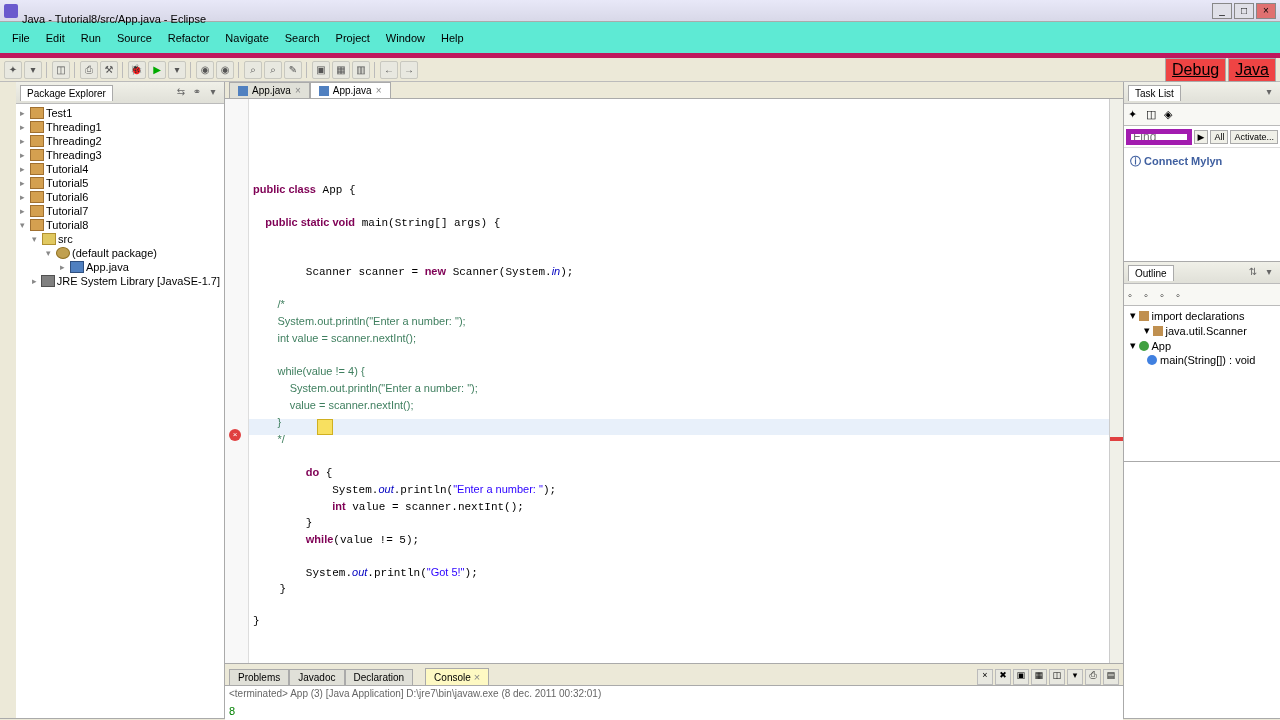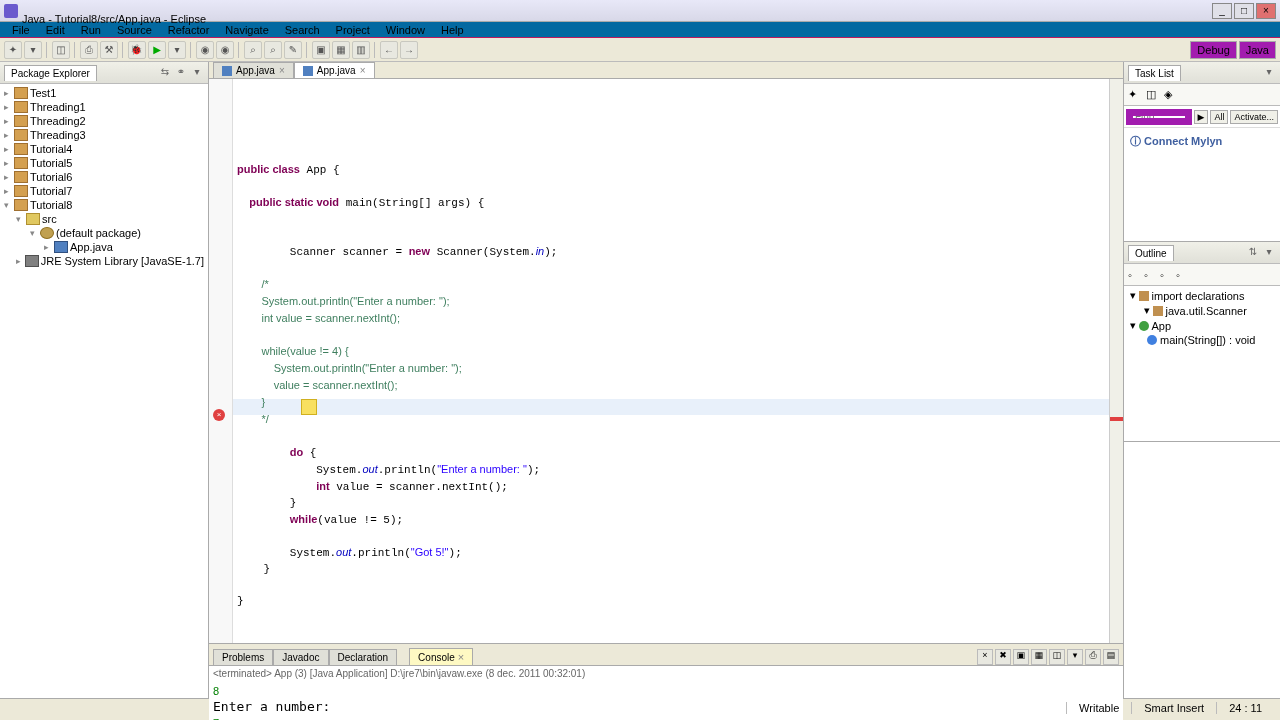--- a/index.html
+++ b/index.html
@@ -3,28 +3,28 @@
 <meta charset="utf-8">
 <style>
 * { margin:0; padding:0; box-sizing:border-box; font-family:"Segoe UI",Tahoma,sans-serif; font-size:11px; }
 body { background:#ece9d8; width:1280px; height:720px; overflow:hidden; position:relative; }
 .title-bar { height:22px; background:linear-gradient(#e8e8f8,#d8d8e8); display:flex; align-items:center; padding:0 4px; border-bottom:1px solid #aaa; }
 .title-bar .icon { width:14px; height:14px; background:#6a5acd; border-radius:2px; margin-right:4px; }
 .title-bar .title { flex:1; font-size:11px;margin-top:16px; }
 .title-bar .winbtns { display:flex; gap:2px; }
 .title-bar .winbtns div { width:20px; height:16px; background:#e0e0e8; border:1px solid #888; text-align:center; line-height:14px; font-size:10px; cursor:pointer; }
 .title-bar .winbtns .close { background:#e07070; }
-.menu-bar { height:16px; background:#0369a1; display:flex; align-items:center; padding:0 4px; border-bottom:1px solid #be185d; }
+.menu-bar { height:36px; background:#5eead4; display:flex; align-items:center; padding:0 4px; border-bottom:5px solid #be185d; }
 .menu-bar span { padding:2px 8px; cursor:pointer; }
 .toolbar { height:24px; background:#ece9d8; display:flex; align-items:center; padding:0 4px; gap:2px; border-bottom:1px solid #bbb; }
 .toolbar .tbtn { width:18px; height:18px; background:#e8e8e0; border:1px solid #c8c8c0; border-radius:2px; cursor:pointer; display:flex; align-items:center; justify-content:center; font-size:10px; color:#555; }
 .toolbar .sep { width:2px; height:16px; border-left:1px solid #bbb; margin:0 2px; }
 .toolbar .spacer { flex:1; }
-.toolbar .persp { padding:2px 6px; border:1px solid #aaa; background:#a21caf; cursor:pointer; font-size:11px; }
-.row { display:flex; height:calc(100% - 22px - 20px - 24px - 18px); }
+.toolbar .persp { padding:2px 6px; border:1px solid #aaa; background:#ef4444; cursor:pointer; font-size:16px;text-decoration:underline; }
+.row { display:flex; height:calc(100% - 22px - 20px - 24px - 18px);padding-left:16px; }
 .left-panel { width:209px; background:#fff; border-right:1px solid #aaa; display:flex; flex-direction:column; }
 .panel-head { height:22px; background:linear-gradient(#f0f0e8,#e0e0d8); border-bottom:1px solid #bbb; display:flex; align-items:center; padding:0 4px; gap:4px; }
 .panel-head .tab { background:#fff; padding:2px 6px; border:1px solid #aaa; border-bottom:none; font-size:10px; cursor:pointer; }
 .panel-head .icons { margin-left:auto; display:flex; gap:2px; }
 .panel-head .icons div { width:14px; height:14px; cursor:pointer; font-size:10px; color:#666; text-align:center; }
 .tree { flex:1; overflow:auto; padding:2px; font-size:11px; }
 .tree .row-item { display:flex; align-items:center; padding:1px 2px; cursor:pointer; white-space:nowrap; }
 .tree .ind1 { padding-left:14px; }
 .tree .ind2 { padding-left:28px; }
 .tree .ind3 { padding-left:42px; }
@@ -50,21 +50,21 @@
 .code .str { color:#2a00ff; }
 .code .cm { color:#3f7f5f; }
 .code .hl-line { position:absolute; left:0; right:0; height:16px; background:#e8f0fa; z-index:0; }
 .code .hl-box { position:absolute; background:#f8e060; border:1px solid #d0b020; width:16px; height:16px; z-index:1; }
 .code pre { position:relative; z-index:2; font-family:inherit;margin-top:16px; }
 .ov-ruler { width:14px; background:#f0f0e8; border-left:1px solid #ccc; position:relative; }
 .ov-ruler .mark { width:100%; height:4px; background:#e04040; position:absolute; }
 .right-area { width:157px; display:flex; flex-direction:column; border-left:1px solid #aaa; }
 .tasklist { height:180px; background:#fff; border-bottom:1px solid #aaa; display:flex; flex-direction:column; }
 .find-row { height:22px; display:flex; align-items:center; padding:2px; border-bottom:1px solid #ddd; gap:2px; }
-.find-row input { flex:1; height:16px; border:7px solid #a21caf; font-size:10px; padding:0 2px; min-width:20px; }
+.find-row input { flex:1; height:16px; border:5px solid #a21caf; font-size:12px; padding:0 2px; min-width:20px; }
 .find-row .fb { padding:1px 3px; border:1px solid #aaa; background:#f0f0e8; font-size:9px; cursor:pointer; }
 .mylyn { flex:1; background:#fff; padding:6px; font-size:10px; }
 .mylyn .tt { font-weight:bold; margin-bottom:2px; color:#4060a0; }
 .mylyn .txt a { color:#0050c0; text-decoration:underline; cursor:pointer; }
 .outline { height:200px; background:#fff; border-bottom:1px solid #aaa; display:flex; flex-direction:column; }
 .out-tree { flex:1; padding:2px; font-size:10px; }
 .out-tree .row-item { padding:1px 2px; display:flex; align-items:center; gap:3px; }
 .out-tree .oico { width:10px; height:10px; }
 .oico-imp { background:#c09050; }
 .oico-cls { background:#40a040; border-radius:50%; }

